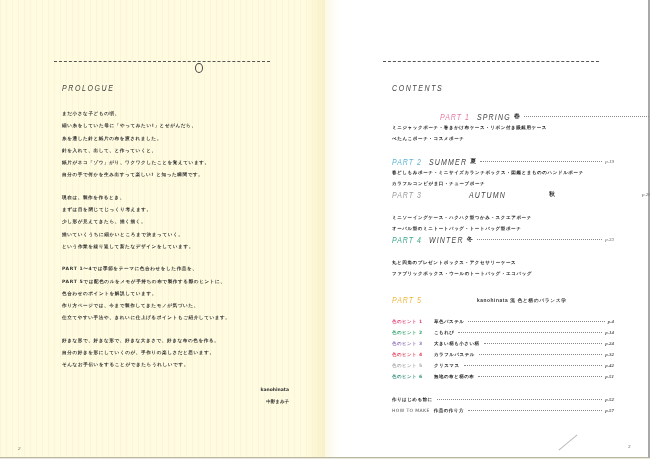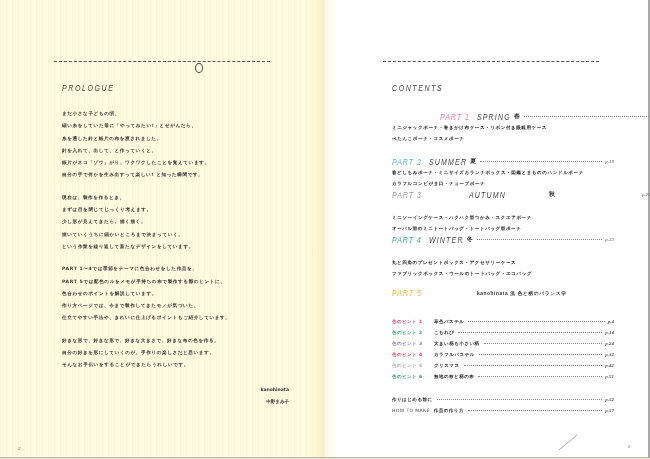--- a/index.html
+++ b/index.html
@@ -177,21 +177,21 @@
       <span class="part-title">WINTER</span>
       <span class="part-season">冬</span>
       <span class="leader"></span>
       <span class="pg">p.33</span>
     </div>
     <div class="items" style="top:260px;">
       <div>丸と四角のプレゼントボックス・アクセサリーケース</div>
       <div>ファブリックボックス・ウールのトートバッグ・エコバッグ</div>
     </div>
 
-    <div class="part-row" style="top:288px;gap:48px;">
+    <div class="part-row" style="top:295px;gap:48px;">
       <span class="part-label" style="color:#f0b63c;">PART 5</span>
       <span class="part-title" style="font-style:normal; font-size:4.8px; font-weight:bold; letter-spacing:0.6px; transform:none; color:#333;">kanohinata 流 色と柄のバランス学</span>
       <span class="leader"></span>
       <span class="pg">p.43</span>
     </div>
 
     <div class="hint-row" style="top:317px;">
       <span class="hint-label" style="color:#e0407a;">色のヒント 1</span>
       <span class="hint-title">草色パステル</span>
       <span class="leader"></span>

